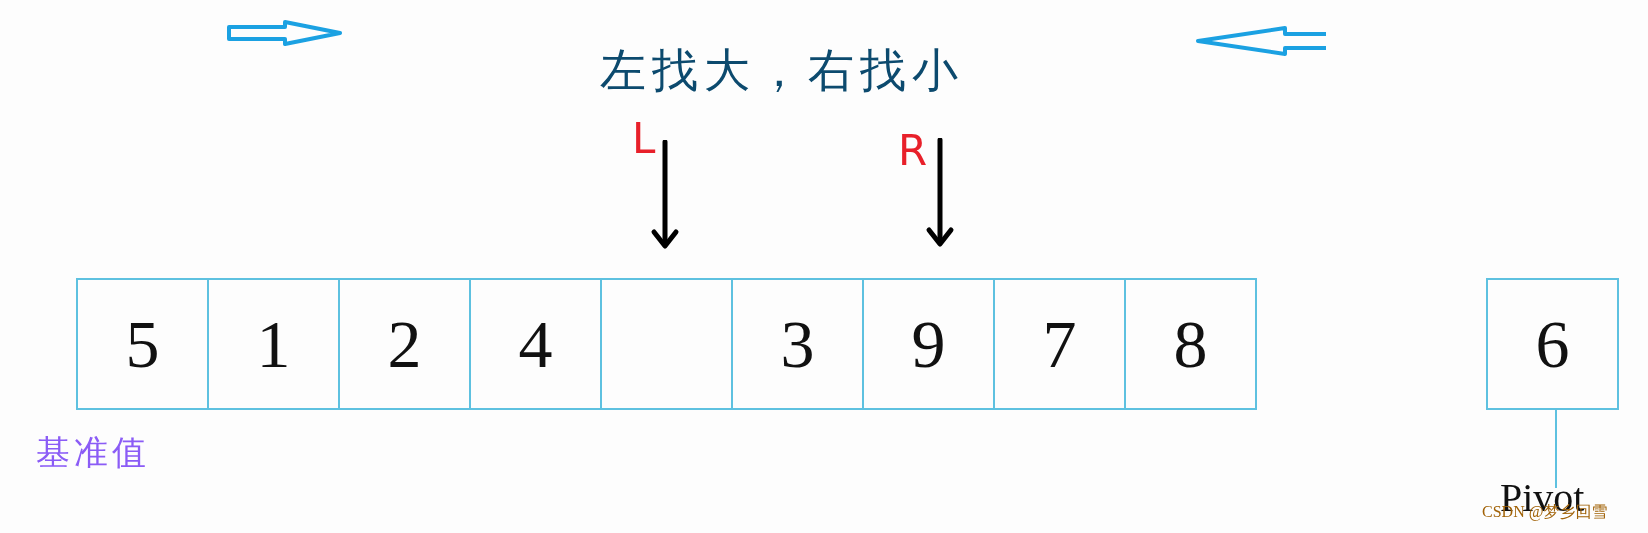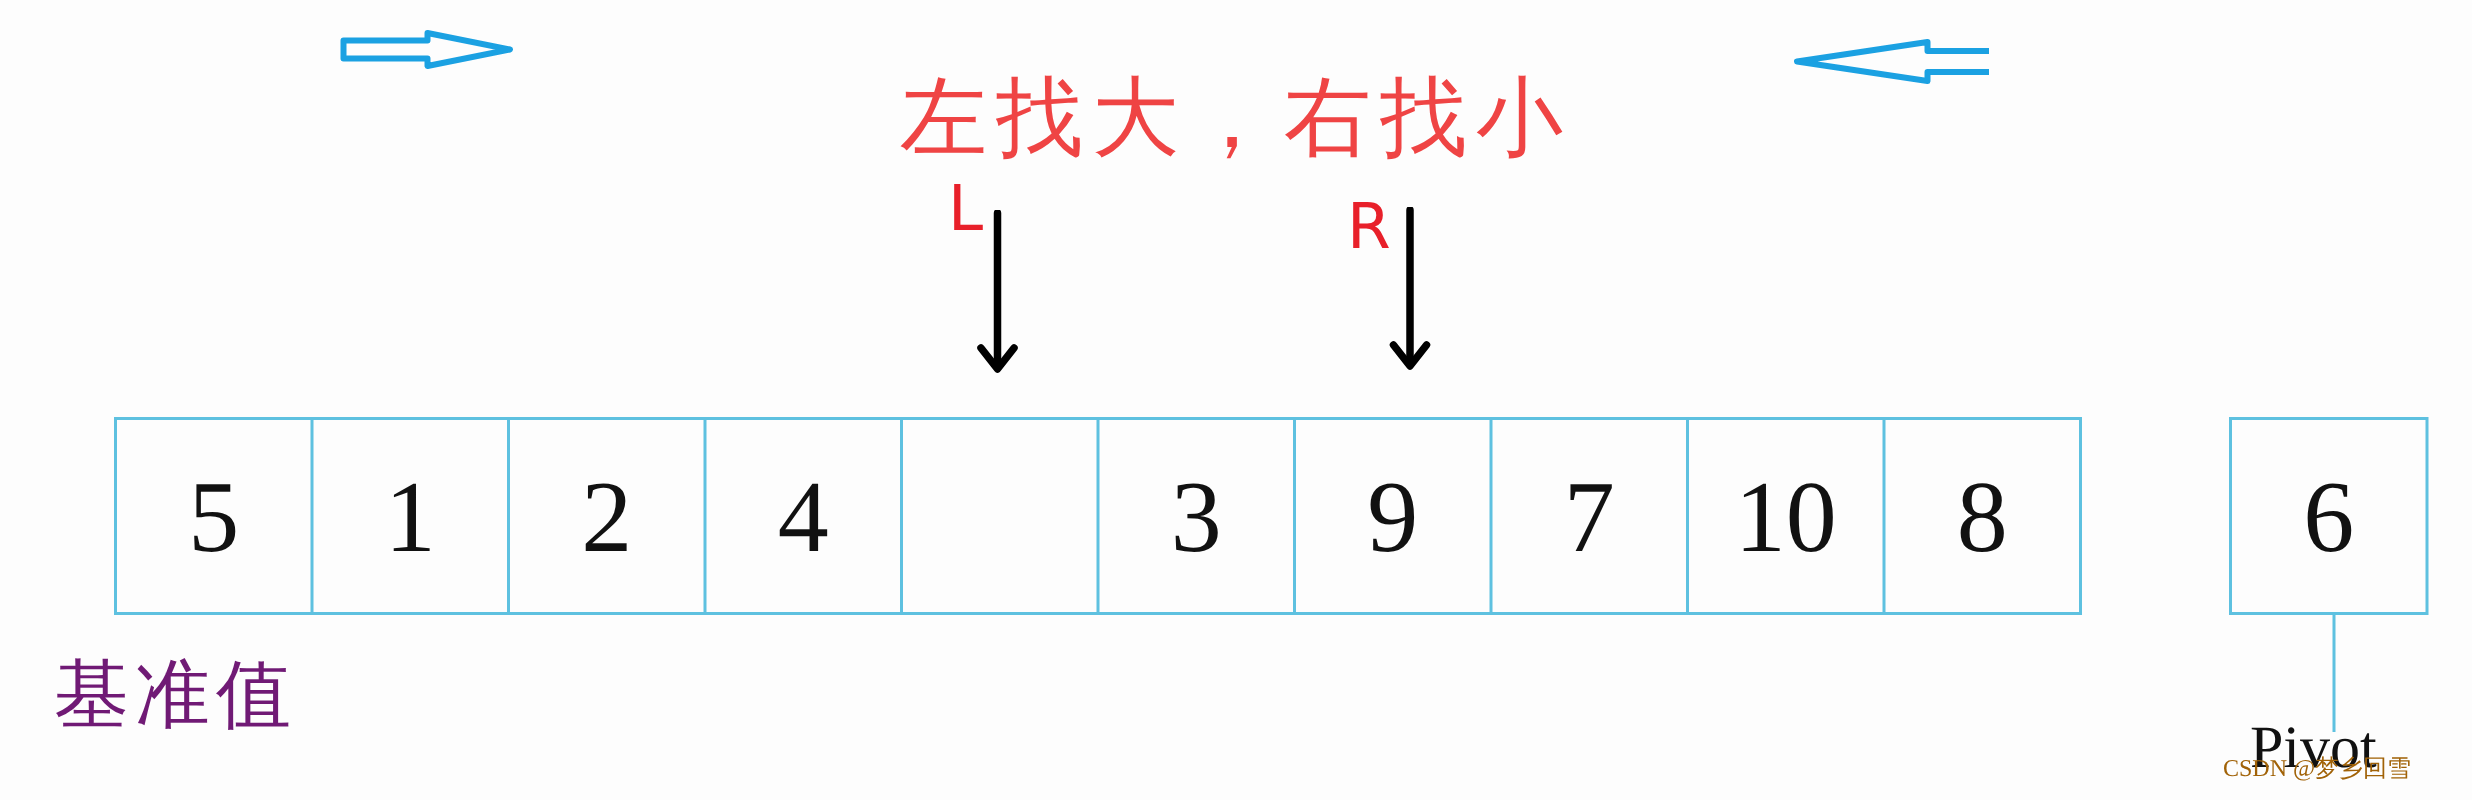--- a/index.html
+++ b/index.html
@@ -5,21 +5,21 @@
     html, body { margin: 0; padding: 0; }
     body {
       width: 1648px; height: 533px; position: relative; overflow: hidden;
       background: #fdfdfd;
       font-family: "Liberation Serif", serif;
     }
     .abs { position: absolute; }
     .hint-arrow { position: absolute; }
     .title {
       position: absolute; left: 600px; top: 40px;
-      font-family: "DejaVu Serif", serif; font-size: 58px; color: #ef4444;
+      font-family: "DejaVu Serif", serif; font-size: 46px; color: #0c4a6e;
       letter-spacing: 6px; white-space: nowrap;
     }
     .ptr-label {
       position: absolute; font-family: "DejaVu Sans", sans-serif;
       font-size: 42px; color: #e8202a; line-height: 1;
     }
     .array {
       position: absolute; left: 76px; top: 278px; display: flex;
       border-top: 2px solid #5ec1e0; border-bottom: 2px solid #5ec1e0;
       border-left: 2px solid #5ec1e0;
@@ -37,21 +37,21 @@
     }
     .pivot-line {
       position: absolute; left: 1555px; top: 410px; width: 2px; height: 78px; background: #5ec1e0;
     }
     .pivot-label {
       position: absolute; left: 1500px; top: 478px;
       font-family: Liberation Serif, serif; font-size: 40px; color: #111; line-height: 1;
     }
     .base-label {
       position: absolute; left: 36px; top: 430px;
-      font-family: "DejaVu Serif", serif; font-size: 50px; color: #701a75; letter-spacing: 4px;
+      font-family: "DejaVu Serif", serif; font-size: 34px; color: #8b5cf6; letter-spacing: 4px;
     }
     .watermark {
       position: absolute; left: 1482px; top: 502px;
       font-family: Liberation Serif, serif; font-size: 16px; color: #a16207; white-space: nowrap;
     }
   </style>
 </head>
 <body>
 
 <svg class="hint-arrow" style="left:225px; top:18px;" width="120" height="30" viewBox="0 0 120 30">
@@ -77,21 +77,20 @@
 
 <div class="array">
   <div class="cell">5</div>
   <div class="cell">1</div>
   <div class="cell">2</div>
   <div class="cell">4</div>
   <div class="cell"></div>
   <div class="cell">3</div>
   <div class="cell">9</div>
   <div class="cell">7</div>
-  <div class="cell">10</div>
   <div class="cell">8</div>
 </div>
 
 <div class="pivot-box">6</div>
 <div class="pivot-line"></div>
 <div class="pivot-label">Pivot</div>
 
 <div class="base-label">基准值</div>
 
 <div class="watermark">CSDN @梦乡回雪</div>

